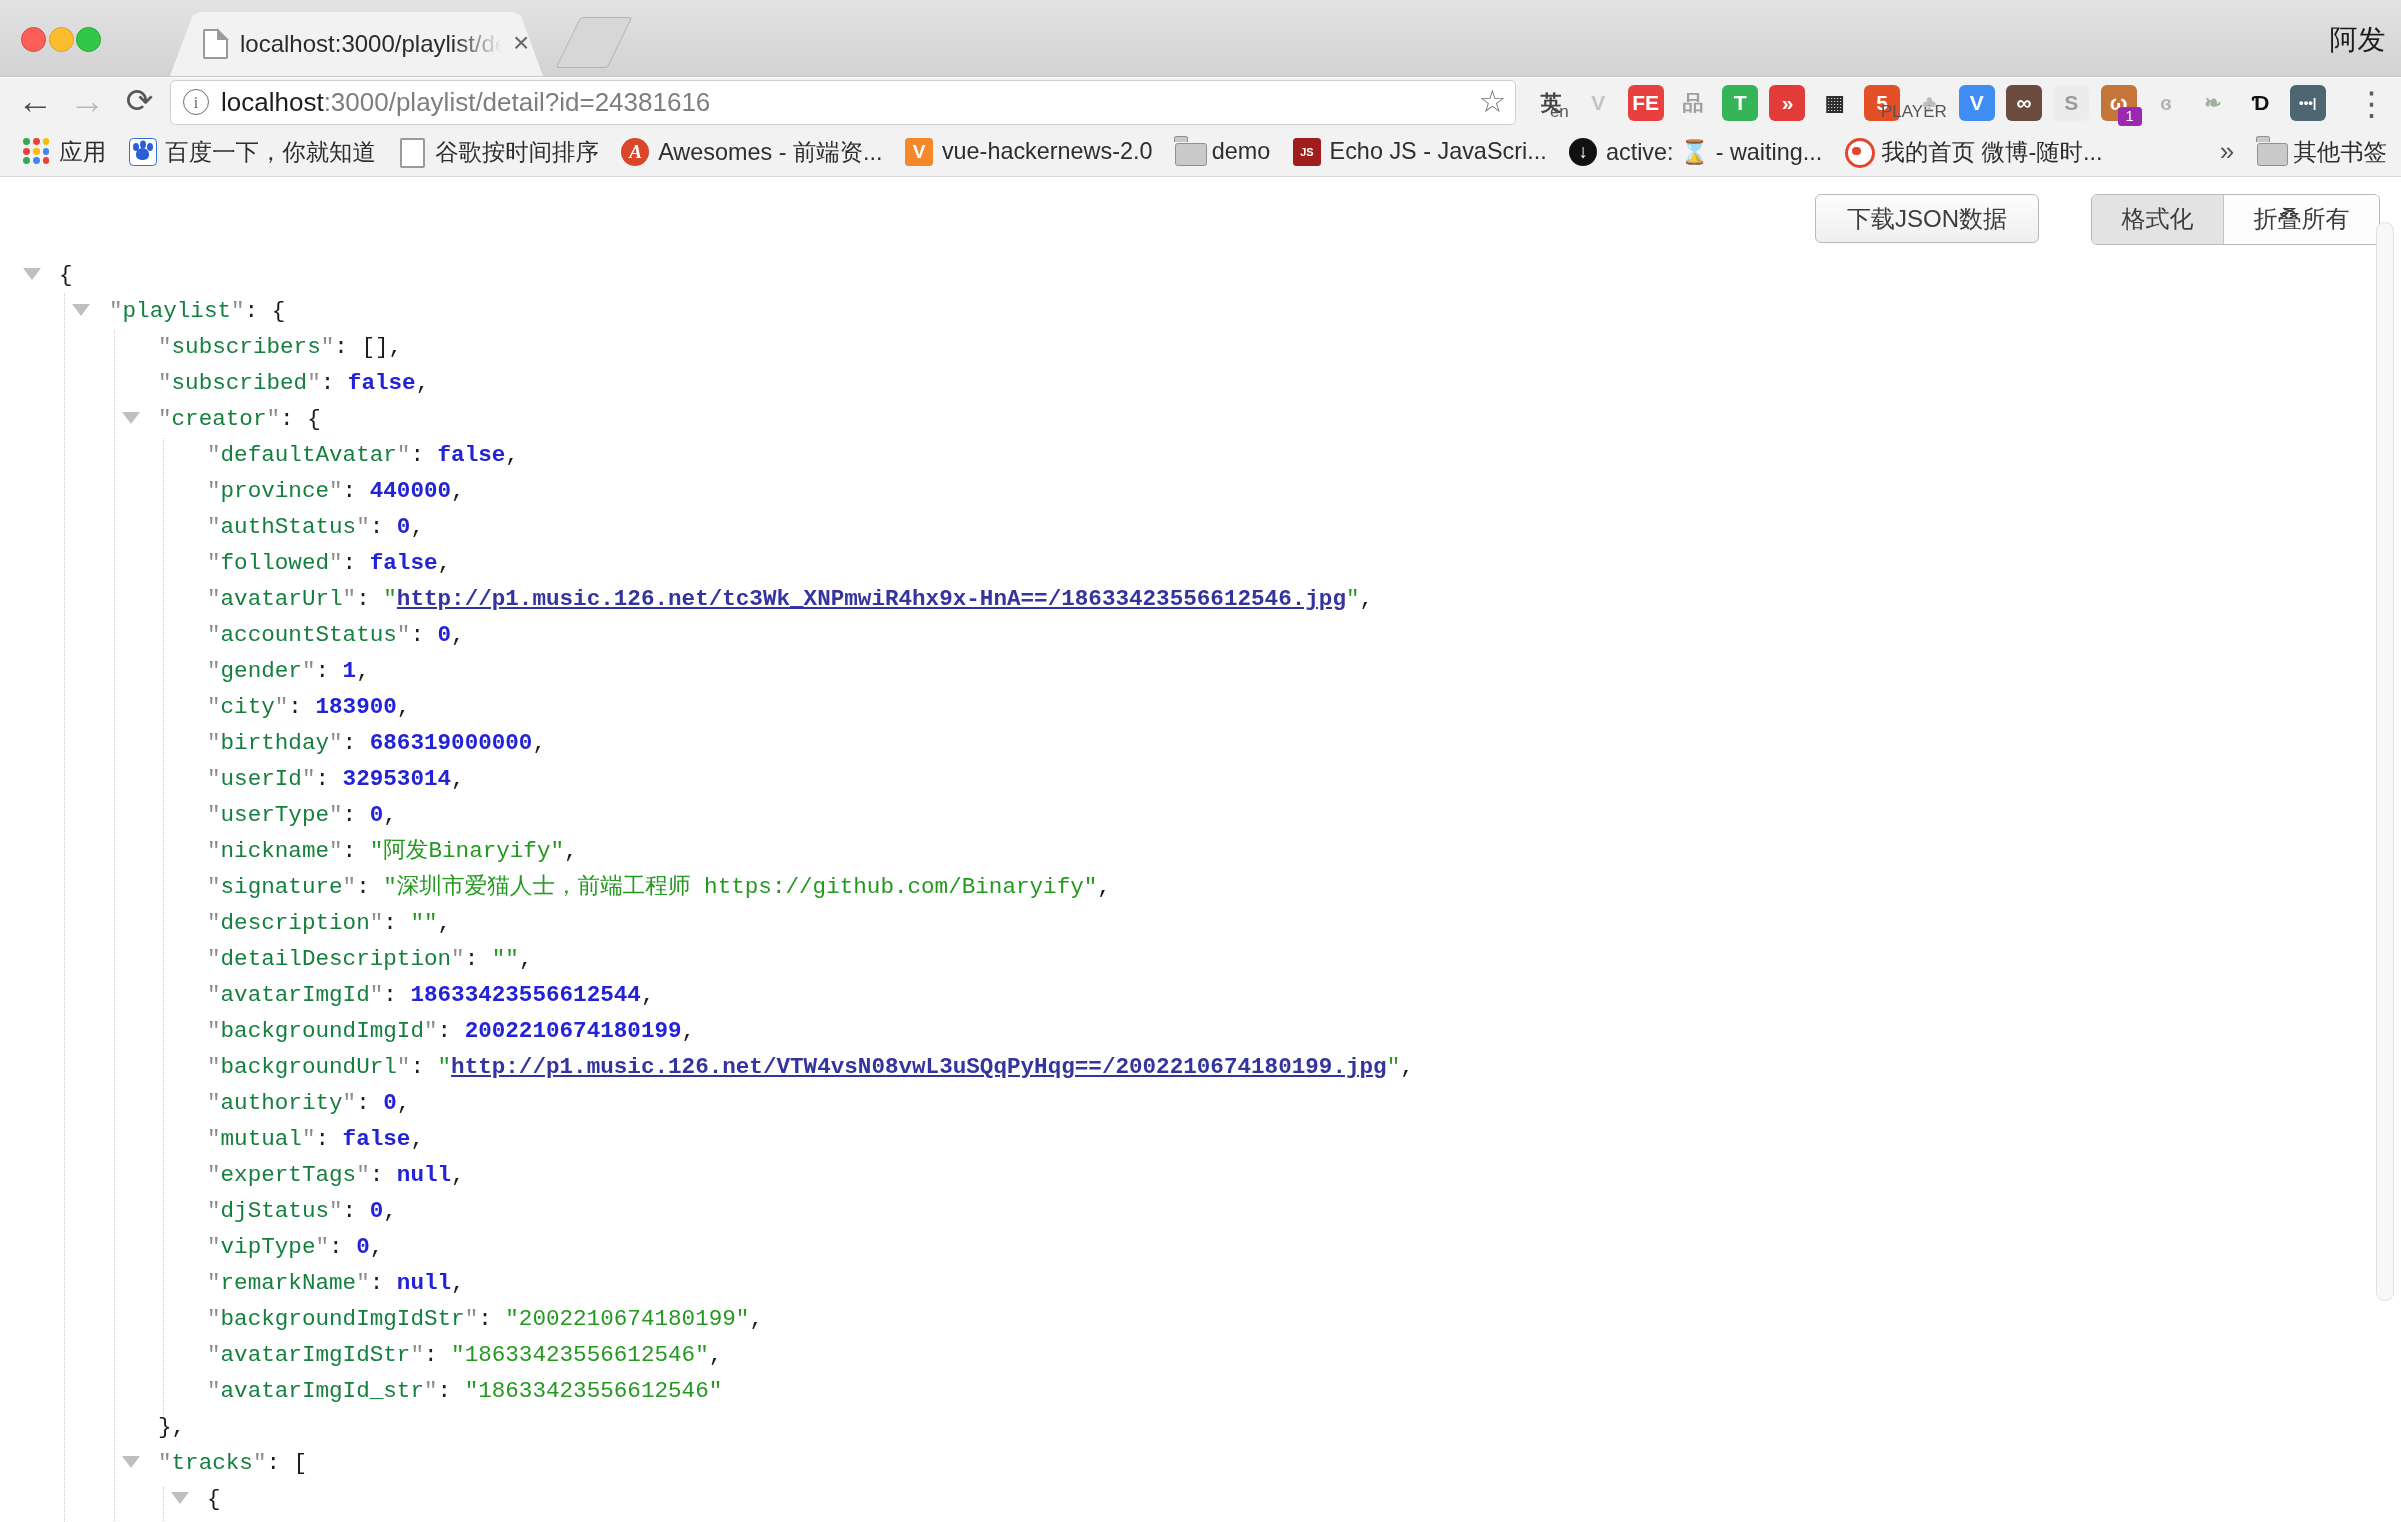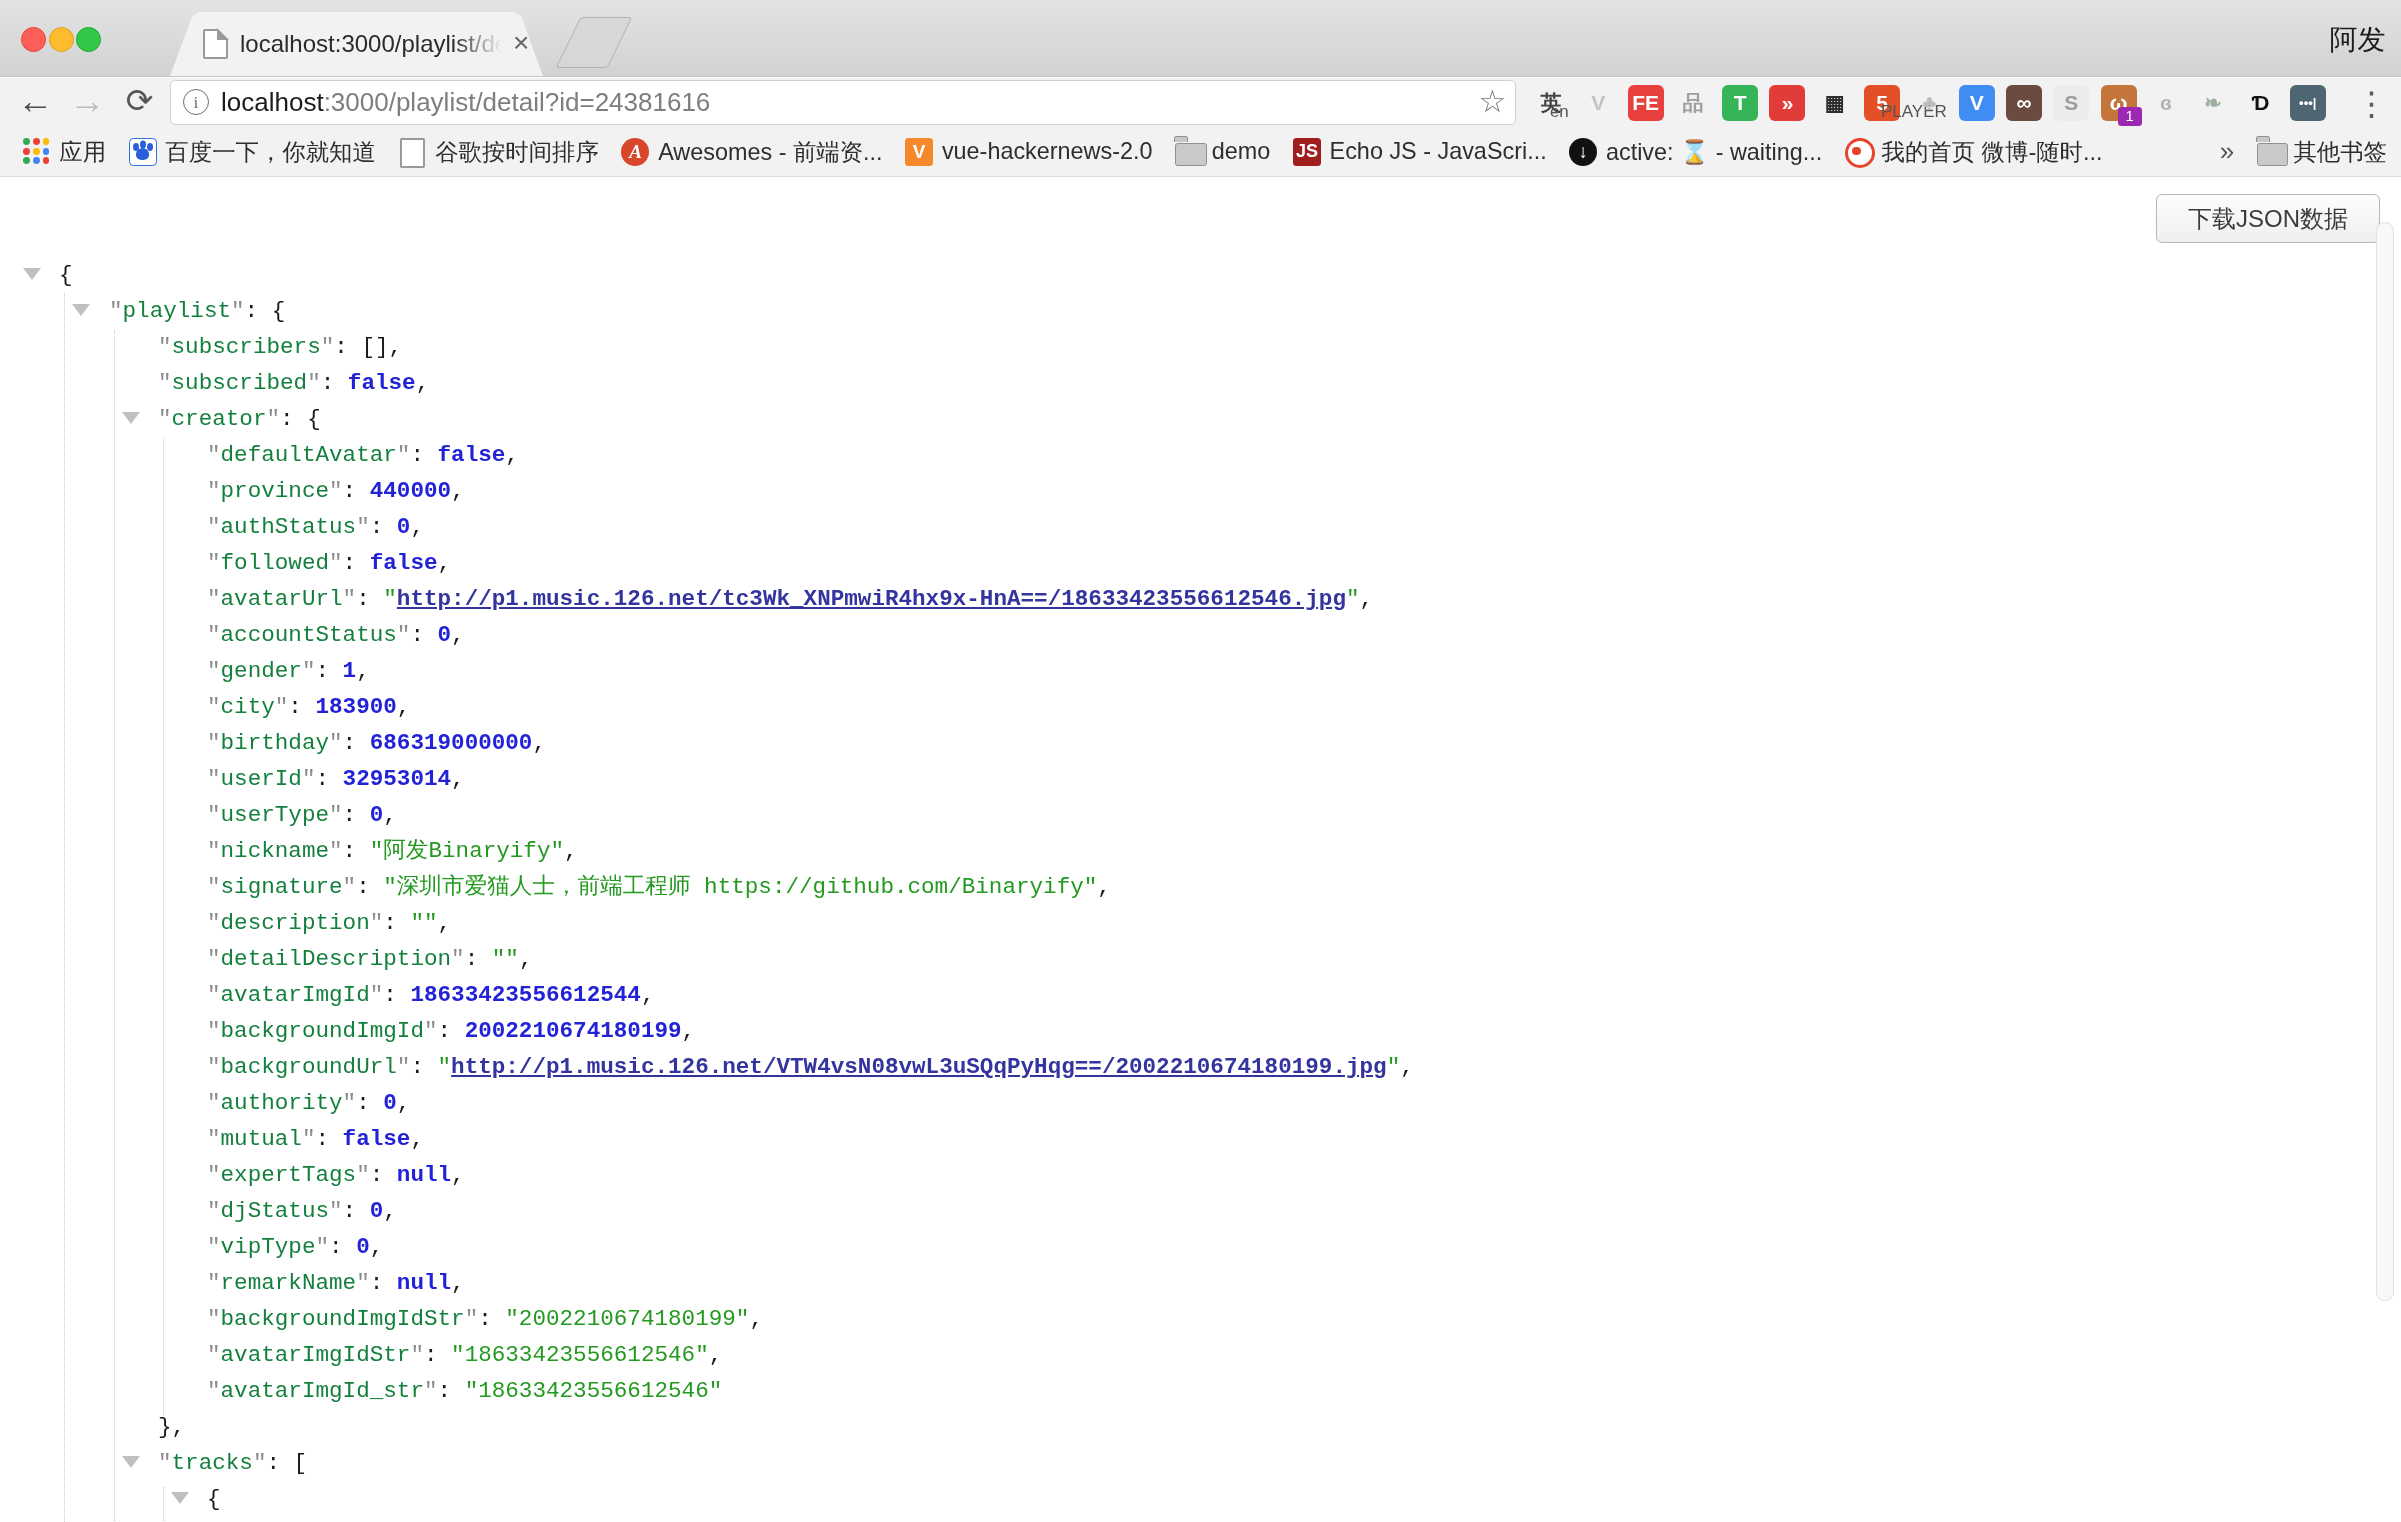--- a/index.html
+++ b/index.html
@@ -241,21 +241,21 @@
       <div class="bm-label">vue-hackernews-2.0</div>
     </div>
     <div class="bm">
       <div class="fav">
         <div class="fav-folder"></div>
       </div>
       <div class="bm-label">demo</div>
     </div>
     <div class="bm">
       <div class="fav">
-        <div class="fav-sq" style="background: rgb(160, 29, 29); font-size: 18px;">JS</div>
+        <div class="fav-sq" style="background: rgb(160, 29, 29); font-size: 11px;">JS</div>
       </div>
       <div class="bm-label">Echo JS - JavaScri...</div>
     </div>
     <div class="bm">
       <div class="fav">
         <div class="fav-circle" style="background: rgb(17, 17, 17); font-size: 19px; font-weight: bold;">↓</div>
       </div>
       <div class="bm-label">active: ⌛ - waiting...</div>
     </div>
     <div class="bm">
@@ -273,20 +273,24 @@
           <div class="fav-folder"></div>
         </div>
       <div class="bm-label">其他书签</div>
     </div>
   </div>
 </div>
 
 <div class="content">
   <div class="actions">
     <button class="btn">下载JSON数据</button>
+    <div class="seg">
+      <div class="seg-item active">格式化</div>
+      <div class="seg-item">折叠所有</div>
+    </div>
   </div>
 
   <div class="json" id="json-tree">
     <div class="guide" style="left:64px;top:36px;height:1229px;"></div>
     <div class="guide" style="left:114px;top:73px;height:1193px;"></div>
     <div class="guide" style="left:163px;top:181px;height:977px;"></div>
     <div class="guide" style="left:163px;top:1230px;height:36px;"></div>
   <div class="jline" style="padding-left: 59px;"><span class="tri" style="left: 22.6px;"></span><span class="p">{</span></div>
       <div class="jline" style="padding-left: 109px;"><span class="tri" style="left: 72px;"></span><span class="q">"</span><span class="k">playlist</span><span class="q">"</span><span class="p">: </span><span class="p">{</span></div>
       <div class="jline" style="padding-left: 158px;"><span class="q">"</span><span class="k">subscribers</span><span class="q">"</span><span class="p">: </span><span class="p">[]</span><span class="p">,</span></div>

